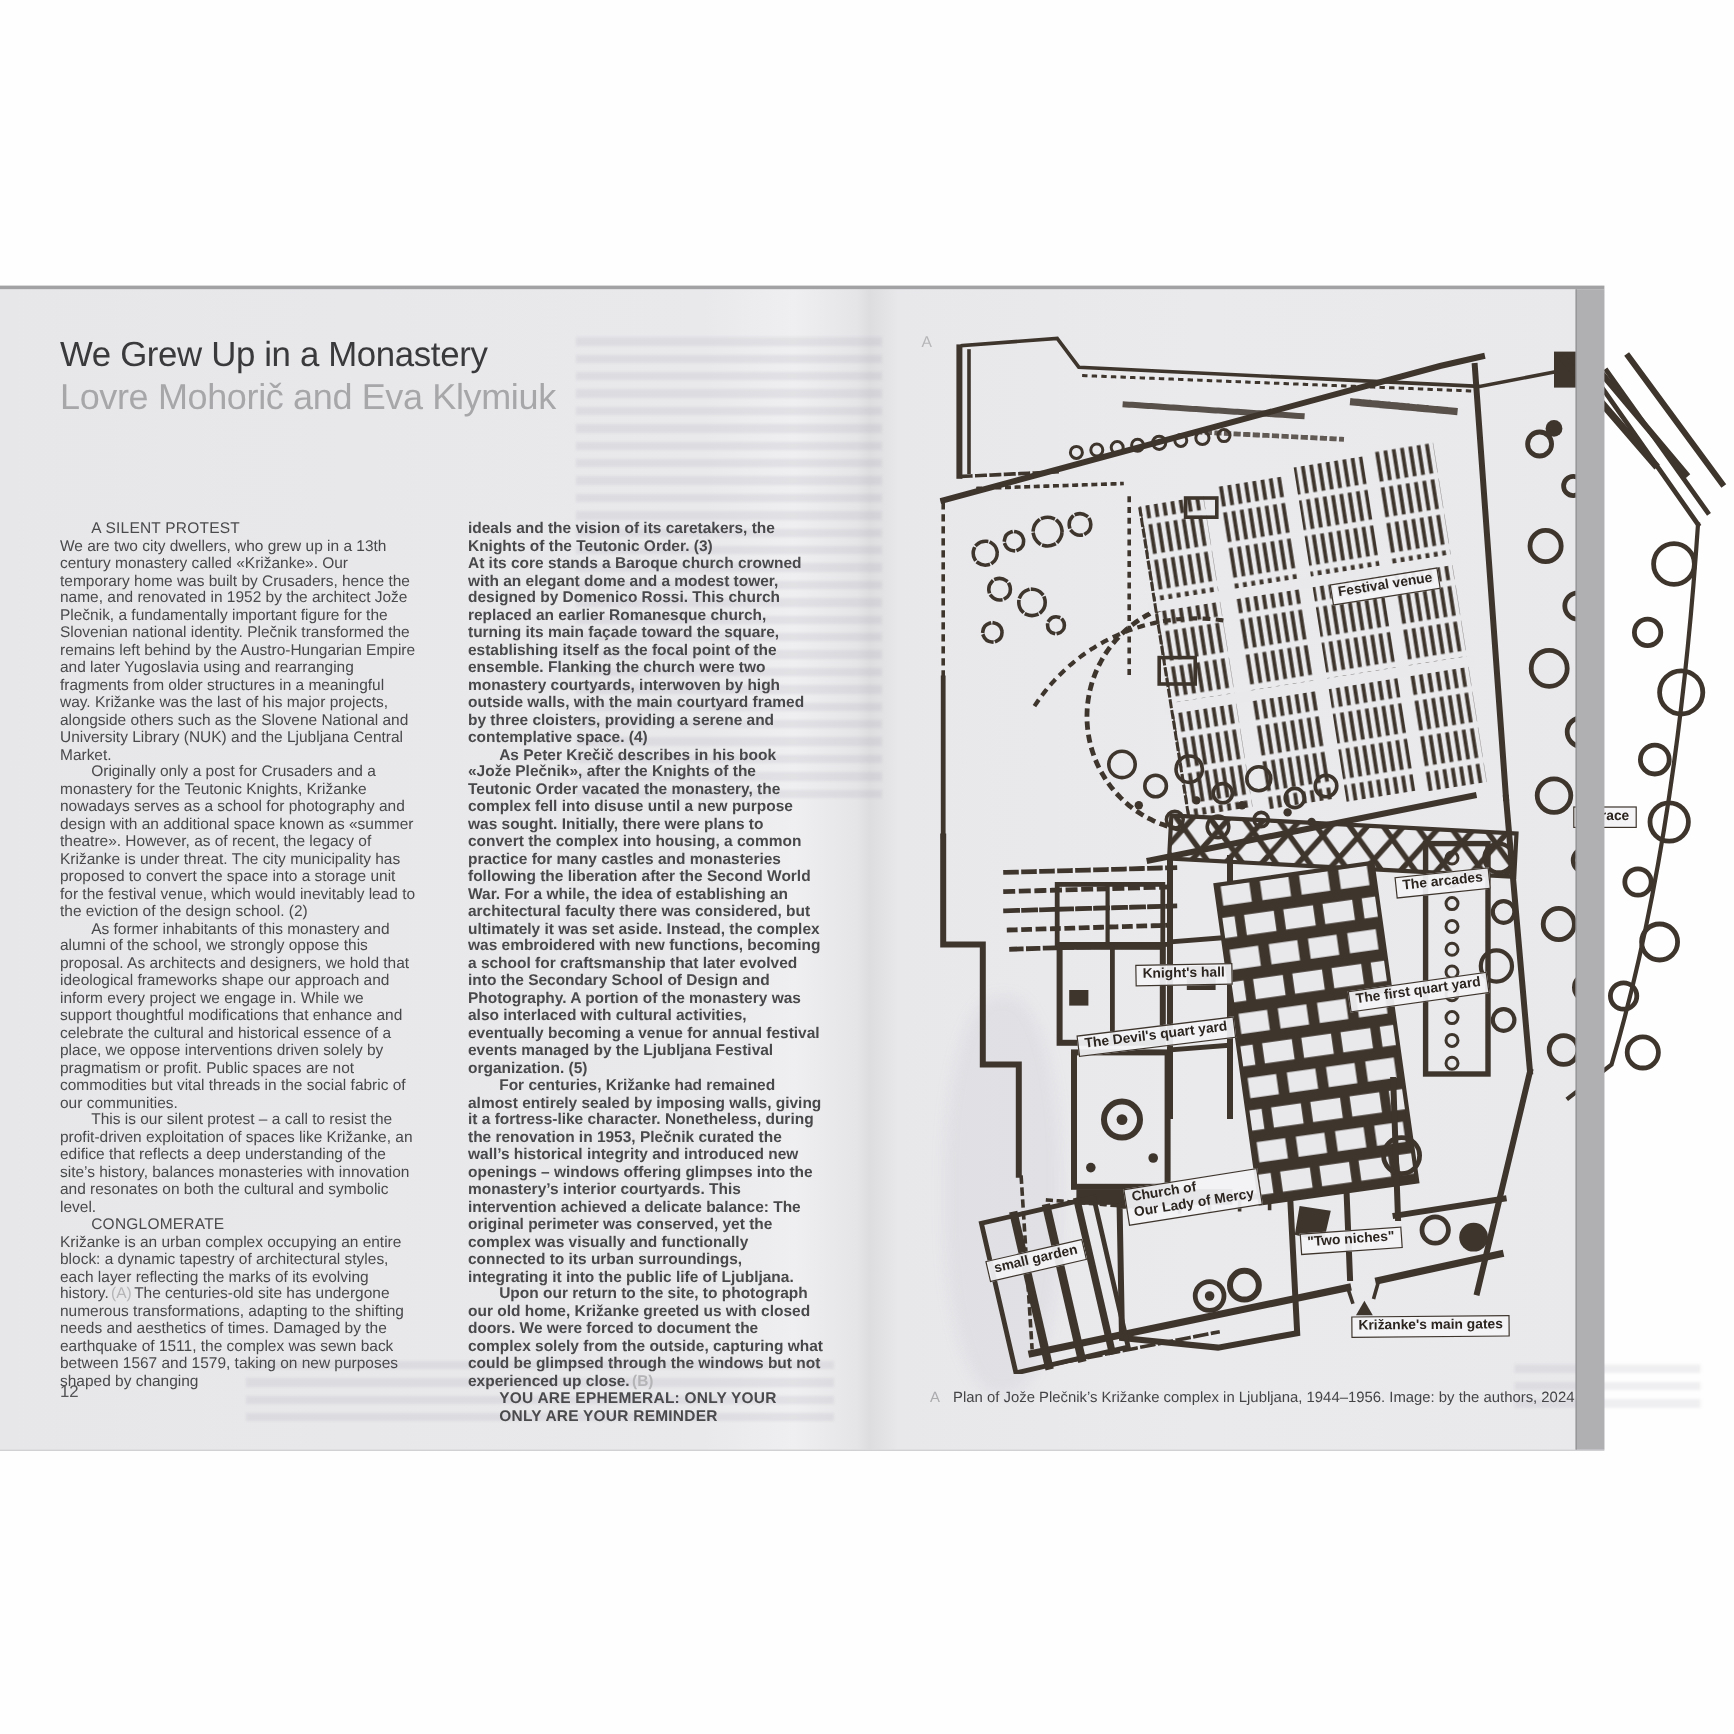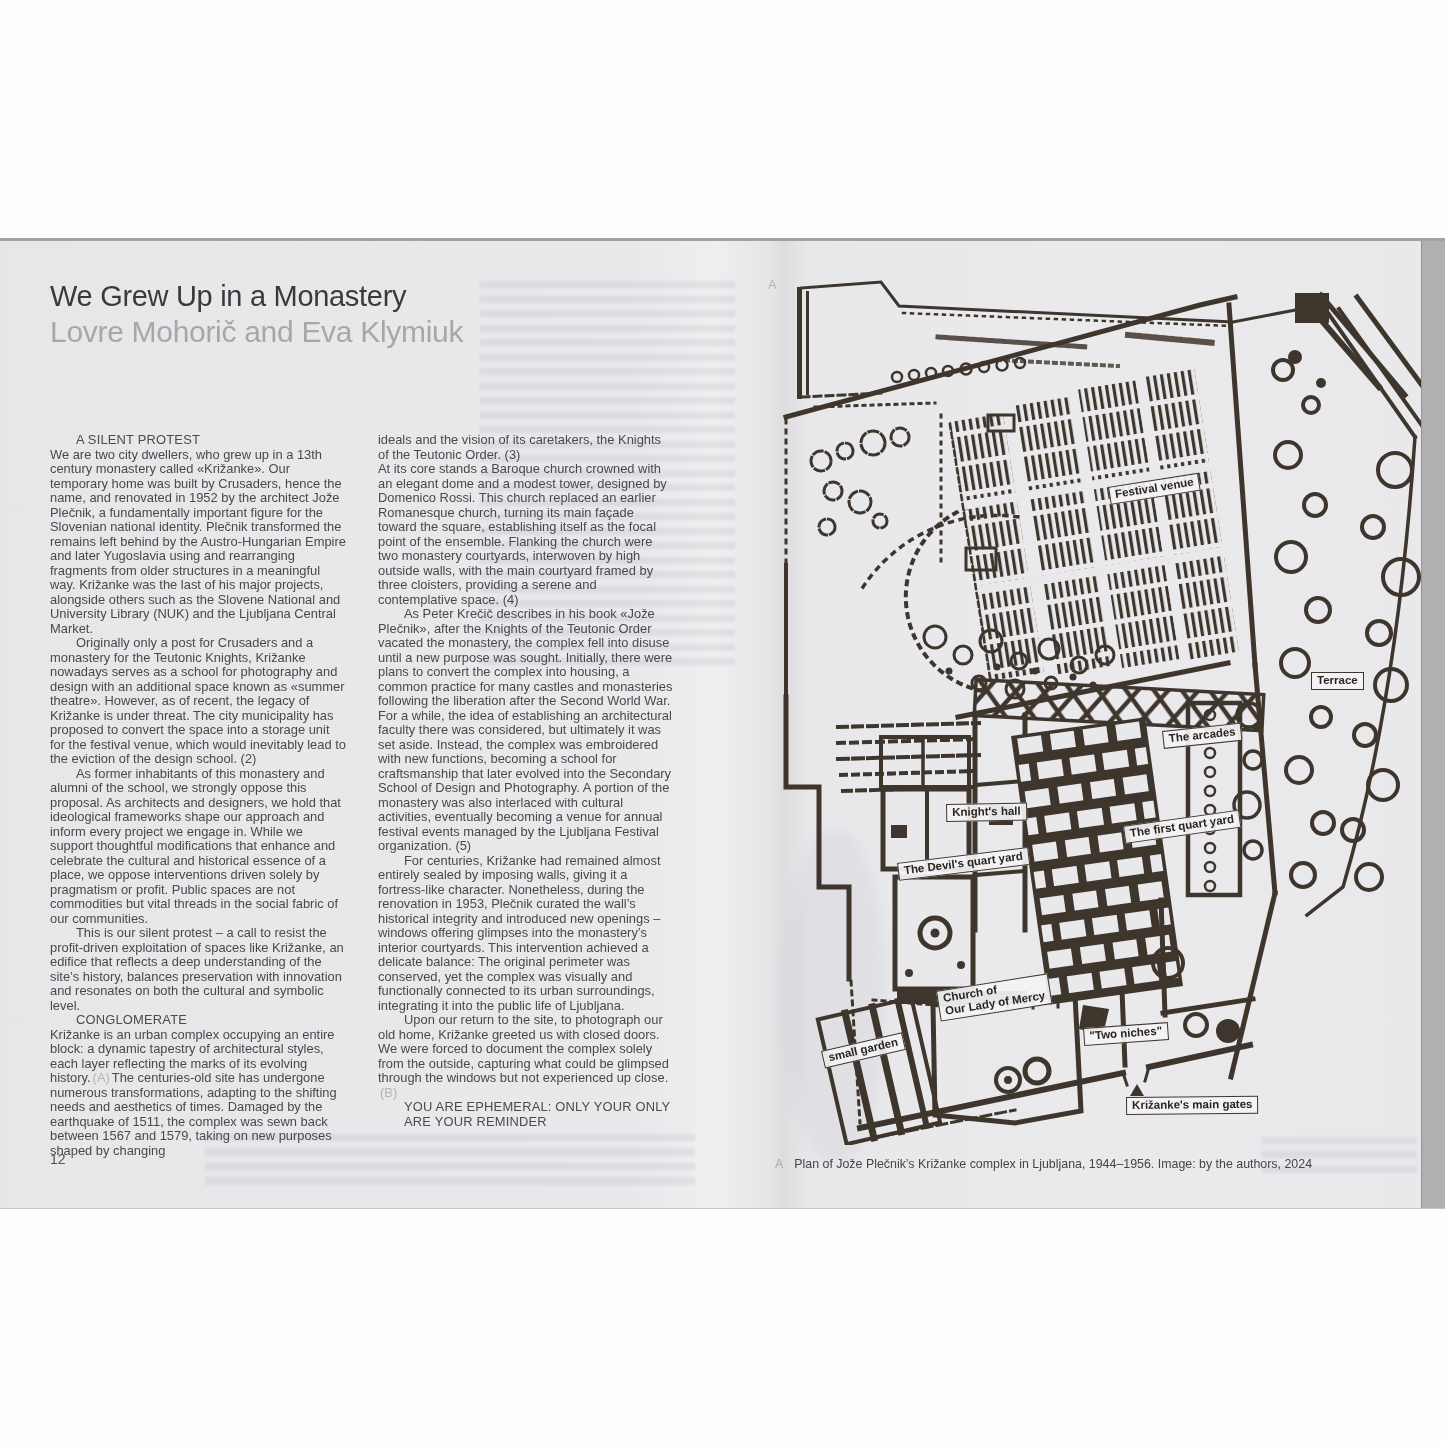--- a/index.html
+++ b/index.html
@@ -3,41 +3,41 @@
 <meta charset="utf-8">
 <style>
   html,body{margin:0;padding:0;}
   body{
     width:1445px;height:1445px;position:relative;overflow:hidden;
     background:#fefefe;
     font-family:"Liberation Sans","DejaVu Sans",sans-serif;
   }
   
   .book{
-    position:absolute;left:0;top:238px;width:1445px;height:967px;
+    position:absolute;left:0;top:238px;width:1337px;height:967px;
     background:linear-gradient(90deg,#e7e7ea 0%,#e9e9ec 44%,#efeff1 49.5%,
       #e5e5e8 53.4%,#dddde0 54.2%,#e8e8eb 56%,#eaeaed 75%,#e9e9ec 100%);
     border-top:3px solid #a2a2a5;
     border-bottom:1px solid #c6c6c9;
   }
   .edge-strip{
     position:absolute;right:0;top:0;width:23px;height:100%;
     background:#b0b0b3;border-left:1px solid #929295;
   }
   
   .title-block{position:absolute;left:50px;top:38px;line-height:35px;}
   .title{font-size:29px;letter-spacing:-0.3px;color:#3a3a3d;}
   .authors{font-size:30px;letter-spacing:-0.3px;color:#a7a7aa;}
   .col{
     position:absolute;top:192px;width:296px;
     font-size:12.9px;line-height:14.5px;color:#49494c;
     text-align:left;
   }
   .col-1{left:50px;}
-  .col-2{left:378px;}
+  .col-2{left:390px;font-weight:bold;}
   .col p{margin:0;}
   .indent{text-indent:26px;}
   .gap{margin-top:14px;}
   .subhead{padding-left:26px;margin:0;color:#4a4a4d;letter-spacing:0.2px;}
   .ref{color:#b4b4b7;margin:0 2px;}
   .page-number{position:absolute;left:50px;top:910px;font-size:14px;color:#545457;}
   
   .figure-marker{position:absolute;left:768px;top:36px;font-size:13px;color:#b6b6b9;}
   .plan-svg{position:absolute;left:783px;top:24px;width:660px;height:880px;}
   .plan-label{
@@ -84,21 +84,21 @@
     <div class="title-block">
       <div class="title">We Grew Up in a Monastery</div>
       <div class="authors">Lovre Mohorič and Eva Klymiuk</div>
     </div>
 
     <div class="col col-1">
       <p class="subhead">A SILENT PROTEST</p>
       <p class="gap">We are two city dwellers, who grew up in a 13th century monastery called «Križanke». Our temporary home was built by Crusaders, hence the name, and renovated in 1952 by the architect Jože Plečnik, a fundamentally important figure for the Slovenian national identity. Plečnik transformed the remains left behind by the Austro-Hungarian Empire and later Yugoslavia using and rearranging fragments from older structures in a meaningful way. Križanke was the last of his major projects, alongside others such as the Slovene National and University Library (NUK) and the Ljubljana Central Market.</p>
       <p class="indent">Originally only a post for Crusaders and a monastery for the Teutonic Knights, Križanke nowadays serves as a school for photography and design with an additional space known as «summer theatre». However, as of recent, the legacy of Križanke is under threat. The city municipality has proposed to convert the space into a storage unit for the festival venue, which would inevitably lead to the eviction of the design school. (2)</p>
       <p class="indent">As former inhabitants of this monastery and alumni of the school, we strongly oppose this proposal. As architects and designers, we hold that ideological frameworks shape our approach and inform every project we engage in. While we support thoughtful modifications that enhance and celebrate the cultural and historical essence of a place, we oppose interventions driven solely by pragmatism or profit. Public spaces are not commodities but vital threads in the social fabric of our communities.</p>
-      <p class="indent">This is our silent protest – a call to resist the profit-driven exploitation of spaces like Križanke, an edifice that reflects a deep understanding of the site’s history, balances preservation with innovation and resonates on both the cultural and symbolic level.</p>
+      <p class="indent">This is our silent protest – a call to resist the profit-driven exploitation of spaces like Križanke, an edifice that reflects a deep understanding of the site’s history, balances monasteries with innovation and resonates on both the cultural and symbolic level.</p>
       <p class="subhead gap">CONGLOMERATE</p>
       <p class="gap"><span>Križanke is an urban complex occupying an entire block: a dynamic tapestry of architectural styles, each layer reflecting the marks of its evolving history.</span><span class="ref">(A)</span><span>The centuries-old site has undergone numerous transformations, adapting to the shifting needs and aesthetics of times. Damaged by the earthquake of 1511, the complex was sewn back between 1567 and 1579, taking on new purposes shaped by changing</span></p>
     </div>
 
     <div class="col col-2">
       <p>ideals and the vision of its caretakers, the Knights of the Teutonic Order. (3)</p>
       <p class="gap">At its core stands a Baroque church crowned with an elegant dome and a modest tower, designed by Domenico Rossi. This church replaced an earlier Romanesque church, turning its main façade toward the square, establishing itself as the focal point of the ensemble. Flanking the church were two monastery courtyards, interwoven by high outside walls, with the main courtyard framed by three cloisters, providing a serene and contemplative space. (4)</p>
       <p class="indent">As Peter Krečič describes in his book «Jože Plečnik», after the Knights of the Teutonic Order vacated the monastery, the complex fell into disuse until a new purpose was sought. Initially, there were plans to convert the complex into housing, a common practice for many castles and monasteries following the liberation after the Second World War. For a while, the idea of establishing an architectural faculty there was considered, but ultimately it was set aside. Instead, the complex was embroidered with new functions, becoming a school for craftsmanship that later evolved into the Secondary School of Design and Photography. A portion of the monastery was also interlaced with cultural activities, eventually becoming a venue for annual festival events managed by the Ljubljana Festival organization. (5)</p>
       <p class="indent">For centuries, Križanke had remained almost entirely sealed by imposing walls, giving it a fortress-like character. Nonetheless, during the renovation in 1953, Plečnik curated the wall’s historical integrity and introduced new openings – windows offering glimpses into the monastery’s interior courtyards. This intervention achieved a delicate balance: The original perimeter was conserved, yet the complex was visually and functionally connected to its urban surroundings, integrating it into the public life of Ljubljana.</p>
       <p class="indent"><span>Upon our return to the site, to photograph our old home, Križanke greeted us with closed doors. We were forced to document the complex solely from the outside, capturing what could be glimpsed through the windows but not experienced up close.</span><span class="ref">(B)</span></p>

